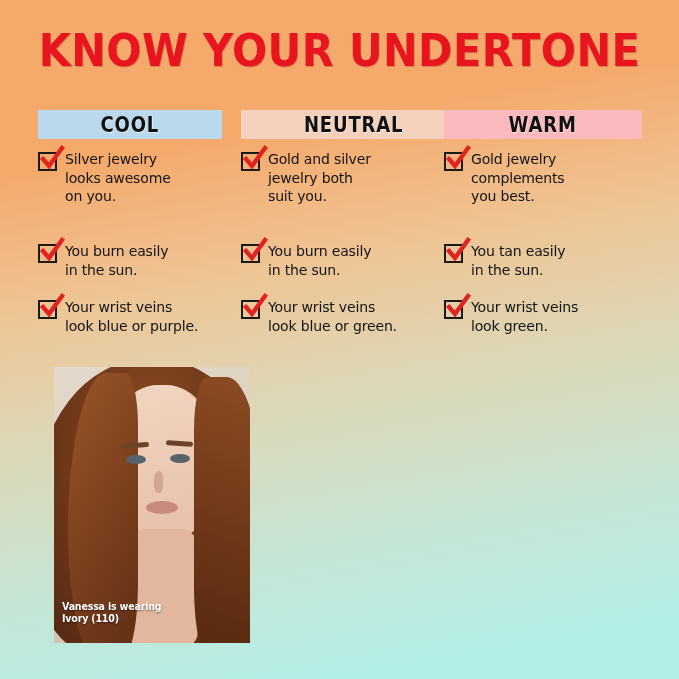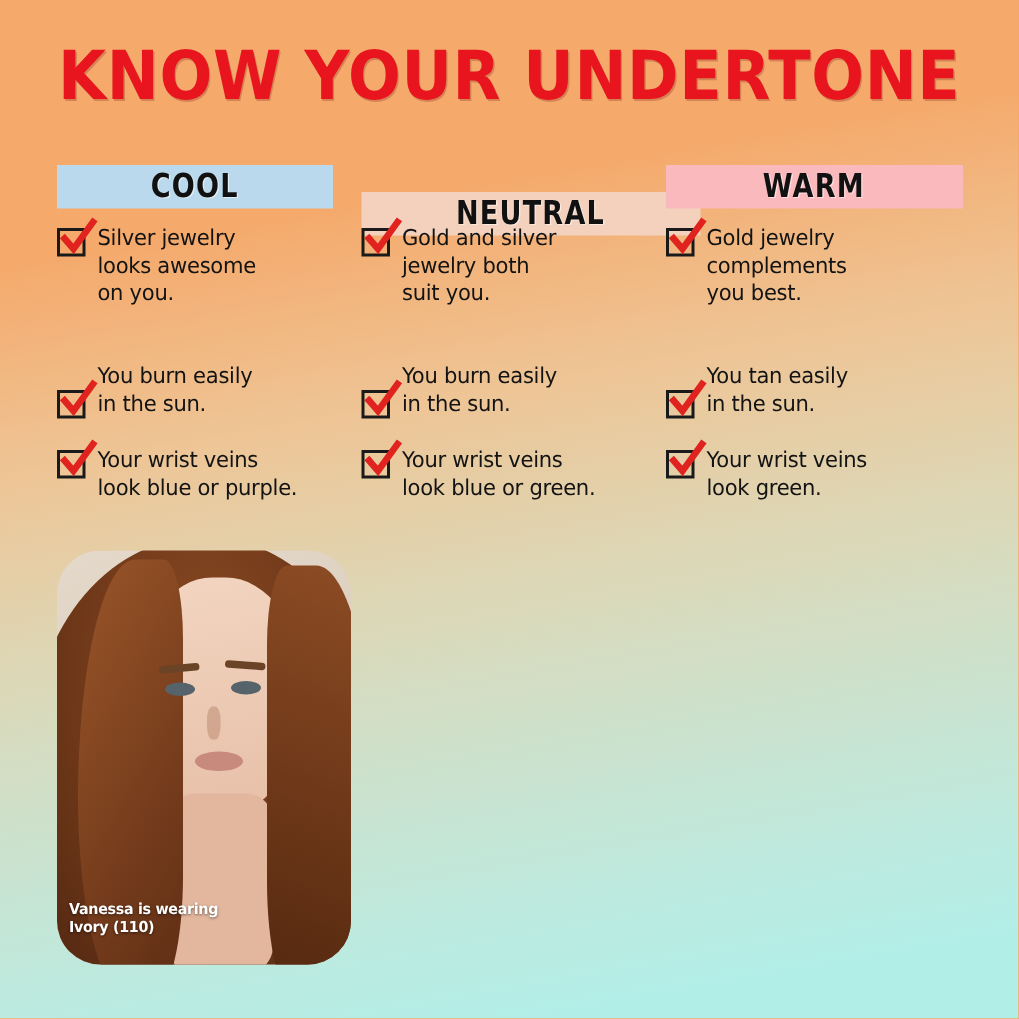--- a/index.html
+++ b/index.html
@@ -50,33 +50,33 @@
     font-family:"DejaVu Sans", sans-serif;
     font-weight:bold;
     font-size:22px;
     color:#111;
     transform:scaleX(0.82);
     letter-spacing:1px;
     text-shadow:1px 1px 0 rgba(255,255,255,0.55);
     line-height:1;
   }
   #banner-cool    { left:0px;   width:184px; background:#bad9ec; }
-  #banner-neutral { left:203px; width:226px; background:#f3d1bd;margin-top:18px; }
+  #banner-neutral { left:203px; width:226px; background:#f3d1bd; }
   #banner-warm    { left:406px; width:198px; background:#fab9bc; }
 
   
   .cols { position:absolute; left:38px; top:150px; width:608px; height:200px; }
   .col  { position:absolute; top:0; width:200px; }
   #col-cool    { left:0px; }
   #col-neutral { left:203px; }
   #col-warm    { left:406px; }
 
   .item { position:absolute; display:flex; align-items:flex-start; }
   .item.i0 { top:0px; }
-  .item.i1 { top:92px;align-items:flex-end; }
+  .item.i1 { top:92px; }
   .item.i2 { top:148px; }
 
   .cbx {
     position:relative;
     width:19px; height:19px; min-width:19px;
     border:2px solid #1a1a1a;
     background:transparent;
     margin-top:2px;
     margin-right:8px;
   }
@@ -93,21 +93,21 @@
     transform-origin:left top;
     white-space:pre-line;
   }
 
   
   .photos { position:absolute; left:38px; top:367px; width:604px; height:276px; }
   .photo {
     position:absolute; top:0; height:276px; width:196px;
     overflow:hidden;
   }
-  #photo-cool    { left:0px;border-radius:29px; }
+  #photo-cool    { left:16px; }
   #photo-neutral { left:203px; }
   #photo-warm    { left:406px; width:198px; }
 
   .cap {
     position:absolute; left:8px; bottom:18px;
     color:#fff;
     font-family:"DejaVu Sans", sans-serif;
     font-weight:bold;
     font-size:10px;
     line-height:1.22;

